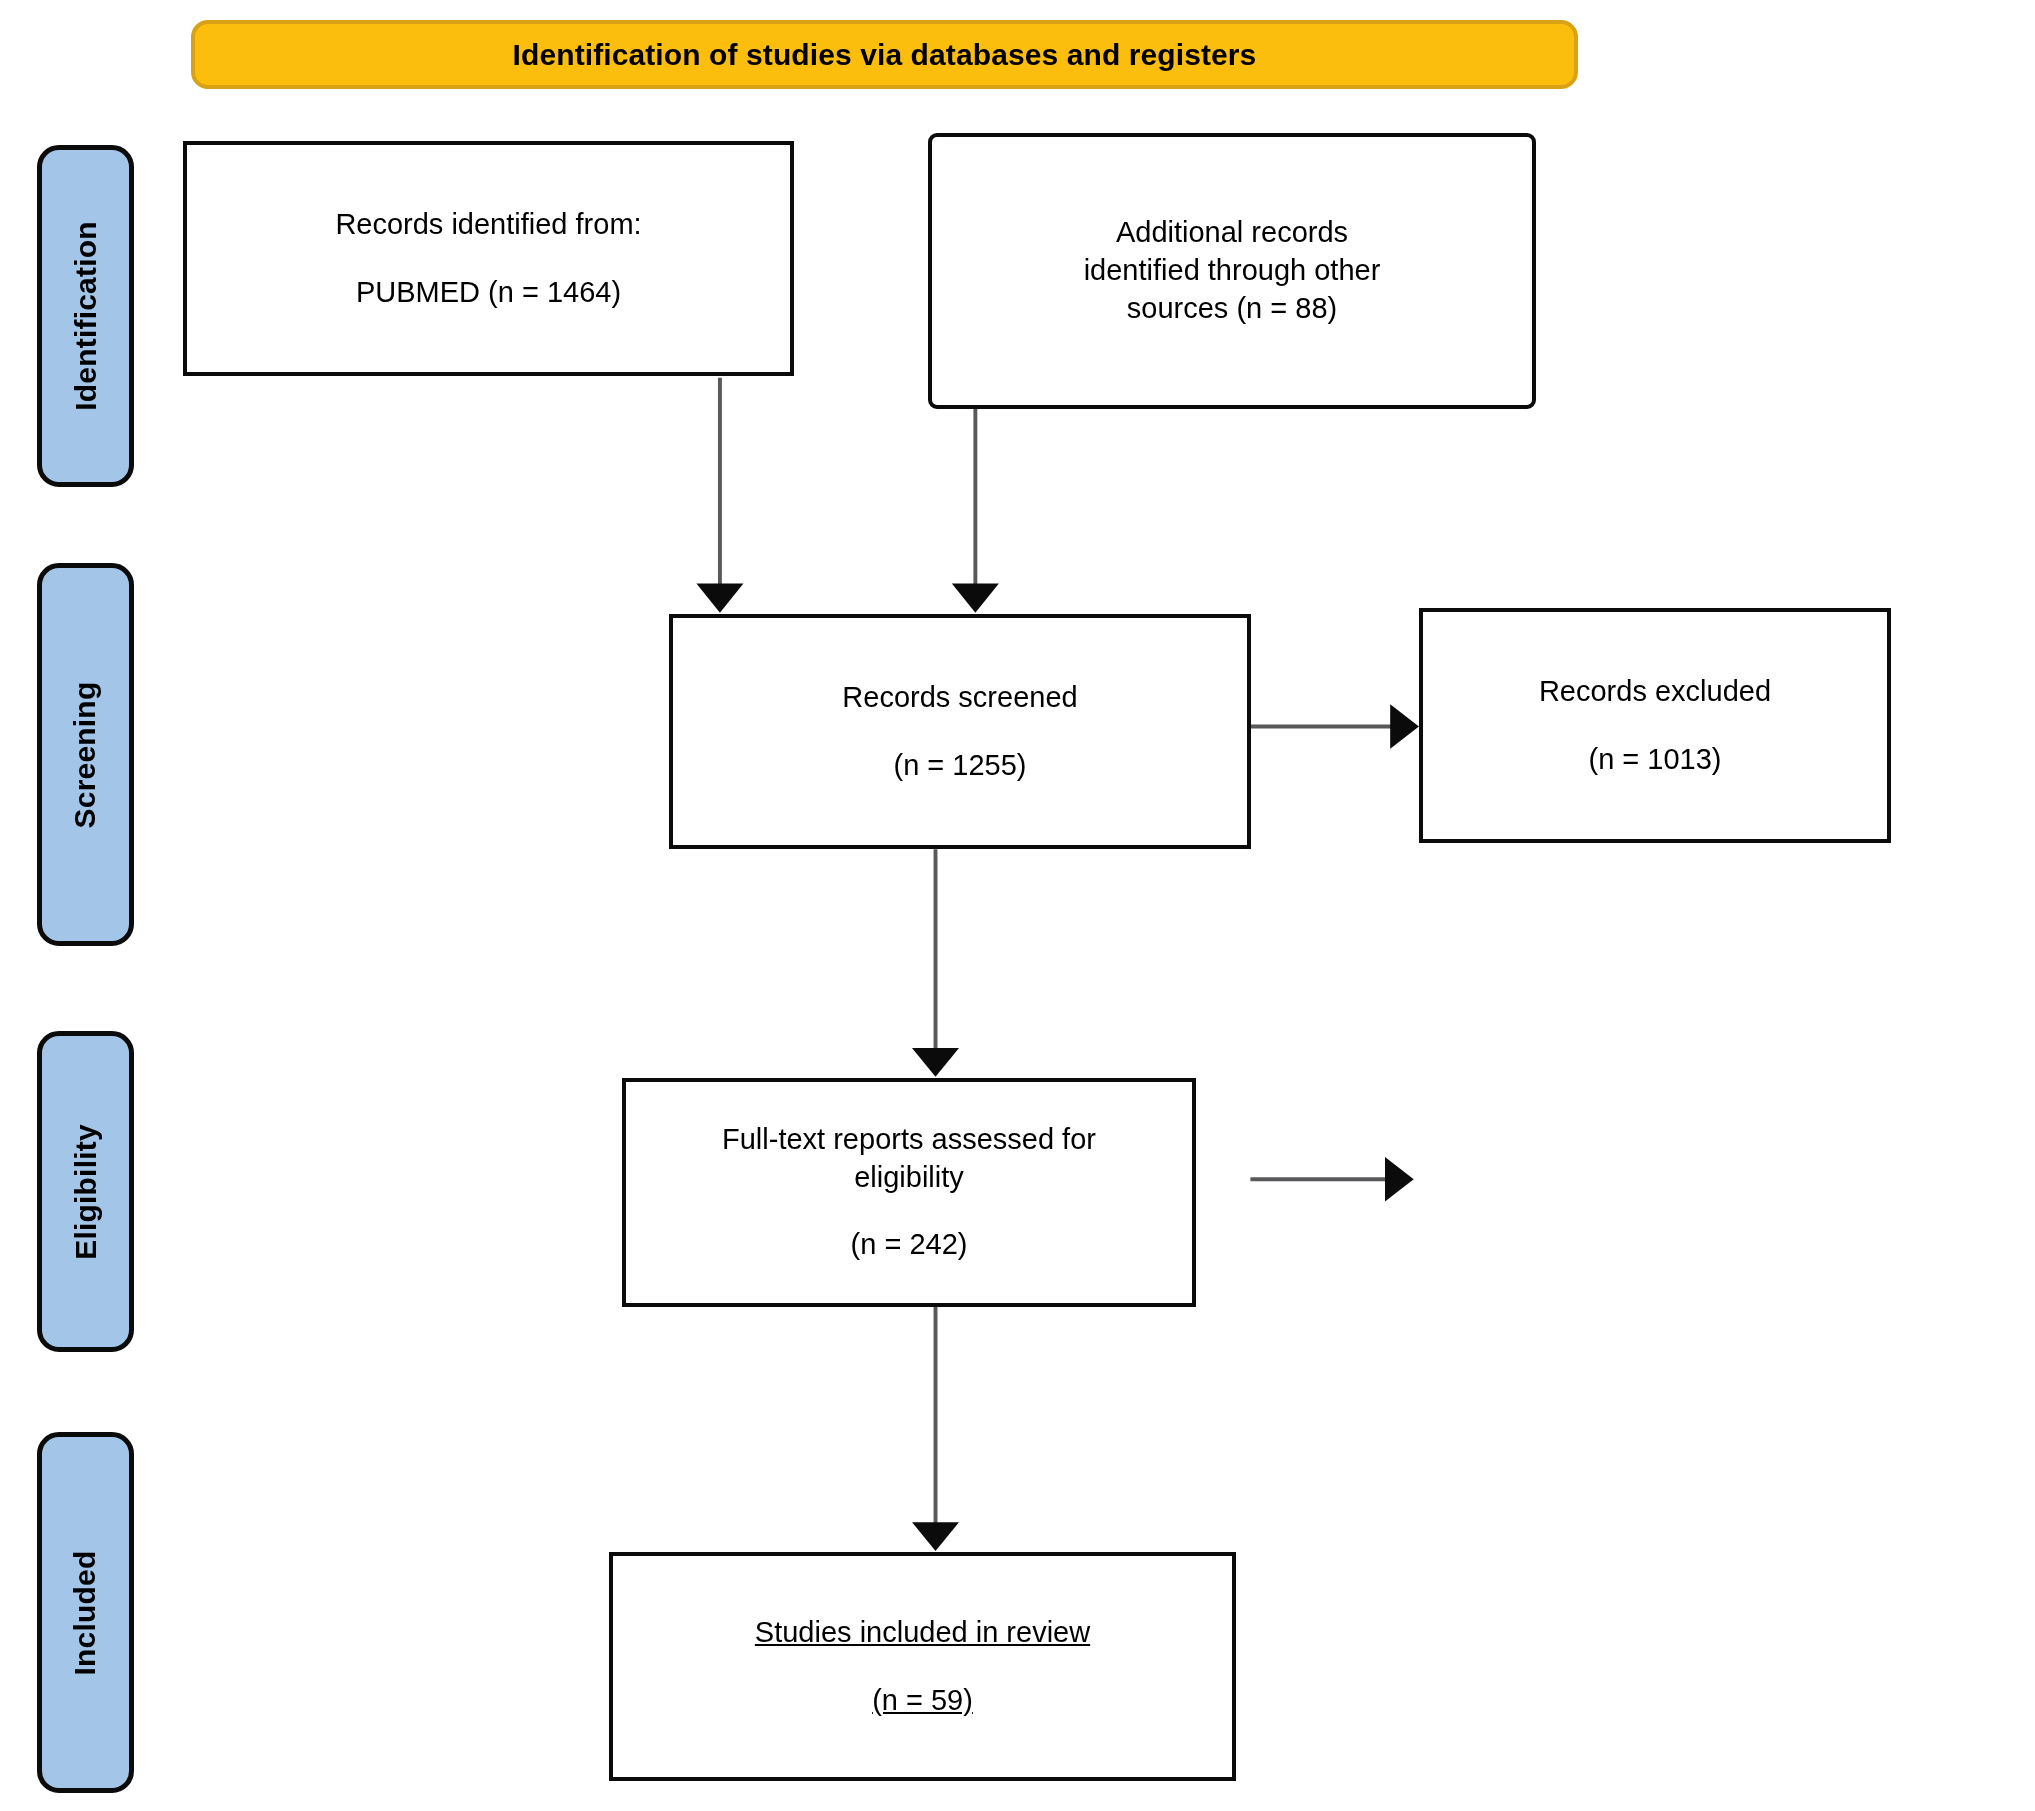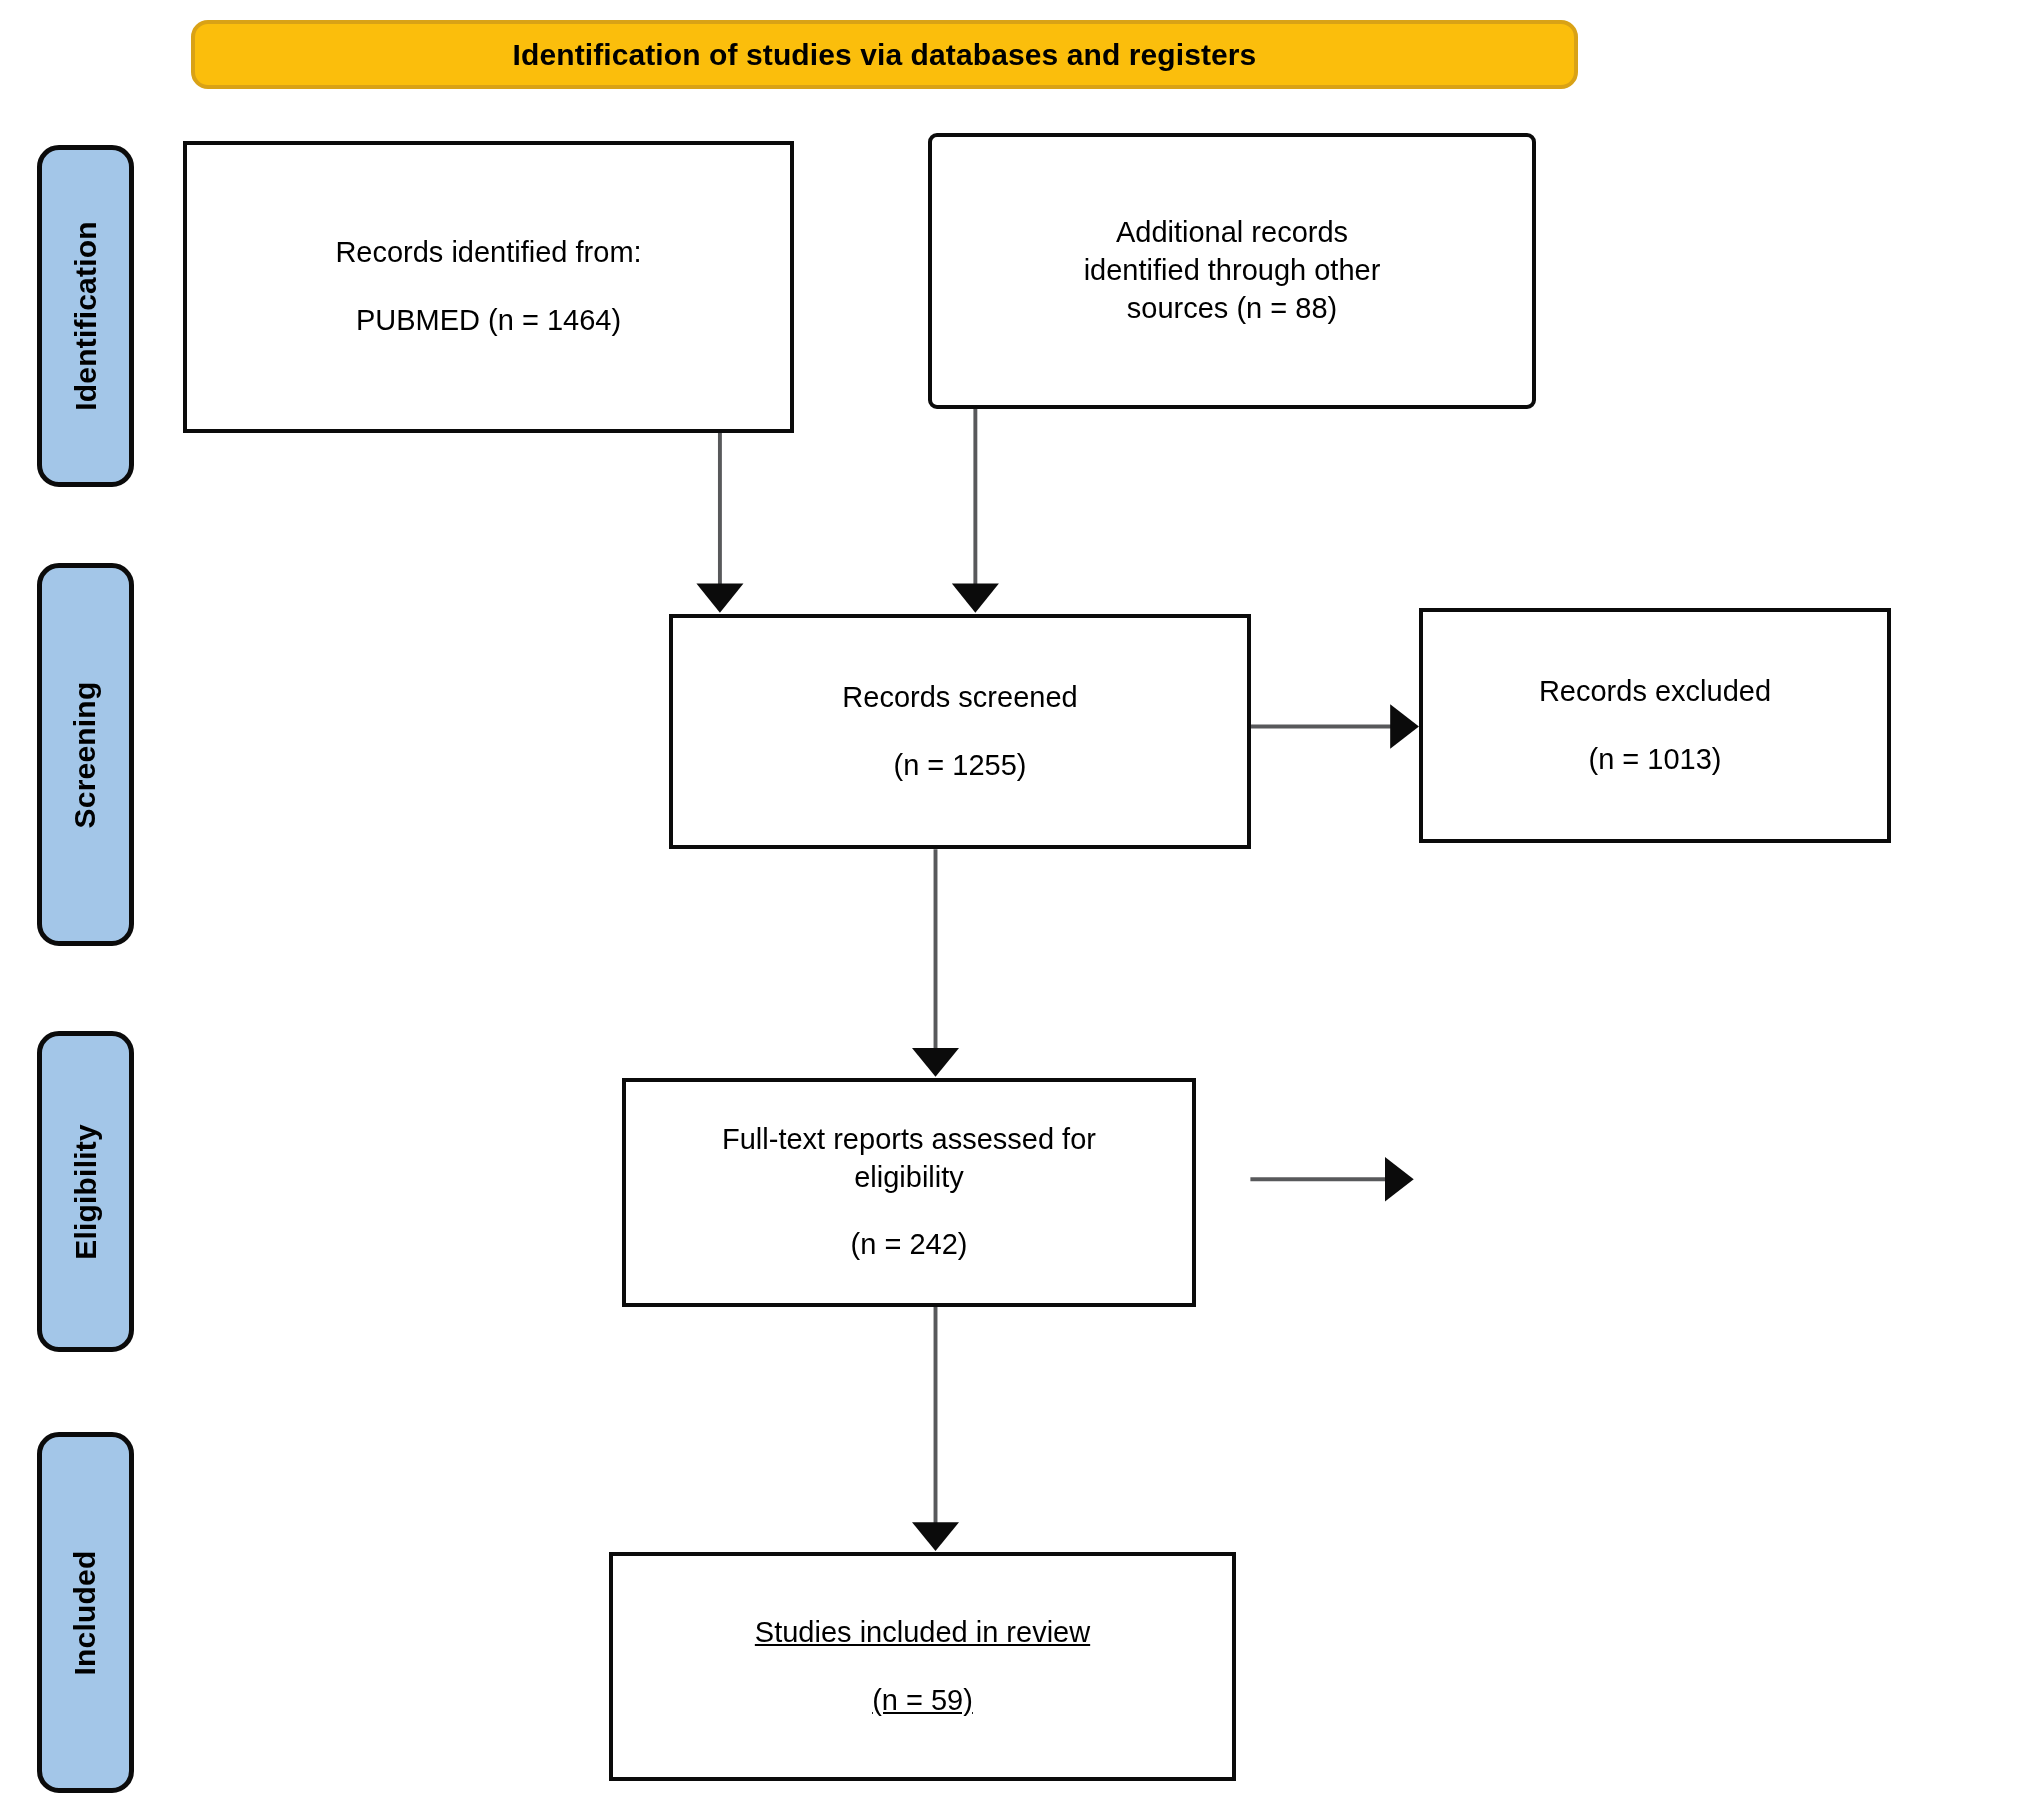--- a/index.html
+++ b/index.html
@@ -78,21 +78,21 @@
     justify-content: center;
     text-align: center;
     font-size: 29px;
     line-height: 1.30;
     color: #000000;
     padding: 6.5px 17px;
   }
   .box .ln { display: block; }
   .box .gap { height: 30px; }
 
-  .box-pubmed      { left: 183px;  top: 141px;  width: 611px;  height: 292px; }
+  .box-pubmed      { left: 183px;  top: 141px;  width: 611px;  height: 235px; }
   .box-additional  { left: 928px; top: 133px;  width: 608px;  height: 276px; border-radius: 9px; }
   .box-screened    { left: 669px; top: 614px;  width: 582px;  height: 235px; }
   .box-excluded    { left: 1419px; top: 608px;  width: 472px;  height: 235px; text-align: right; }
   .box-fulltext    { left: 622px;  top: 1078px; width: 574px;  height: 229px; }
   .box-included    { left: 609px;  top: 1552px; width: 627px;  height: 229px; text-decoration: underline; }
 
   
   .box-reports {
     position: absolute;
     left: 1413px;

